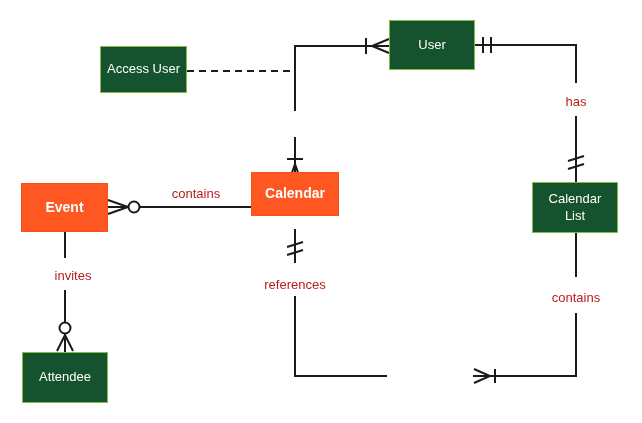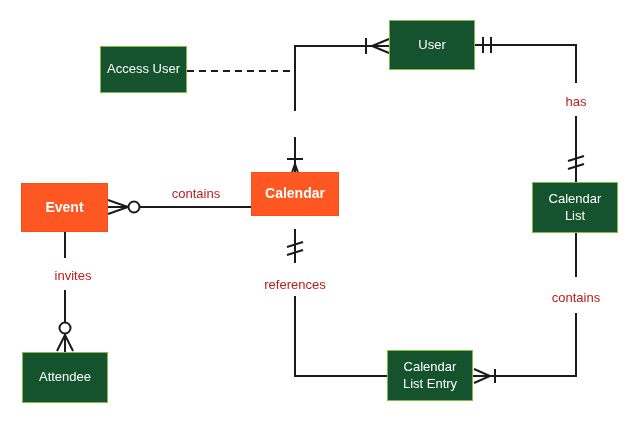--- a/index.html
+++ b/index.html
@@ -110,23 +110,20 @@
   </div>
 
   <div class="entity green" style="left:22px;top:352px;width:86px;height:51px">
     <span>Attendee</span>
   </div>
 
   <div class="entity green" style="left:532px;top:182px;width:86px;height:51px">
     <span>Calendar List</span>
   </div>
 
-  <div class="entity green" style="left:387px;top:350px;width:86px;height:51px">
-    <span>Calendar List Entry</span>
-  </div>
 
 
   <div class="rel-label" style="left:576px;top:94px">has</div>
 
   <div class="rel-label" style="left:196px;top:186px">contains</div>
 
   <div class="rel-label" style="left:73px;top:268px">invites</div>
 
   <div class="rel-label" style="left:295px;top:277px">references</div>
 

